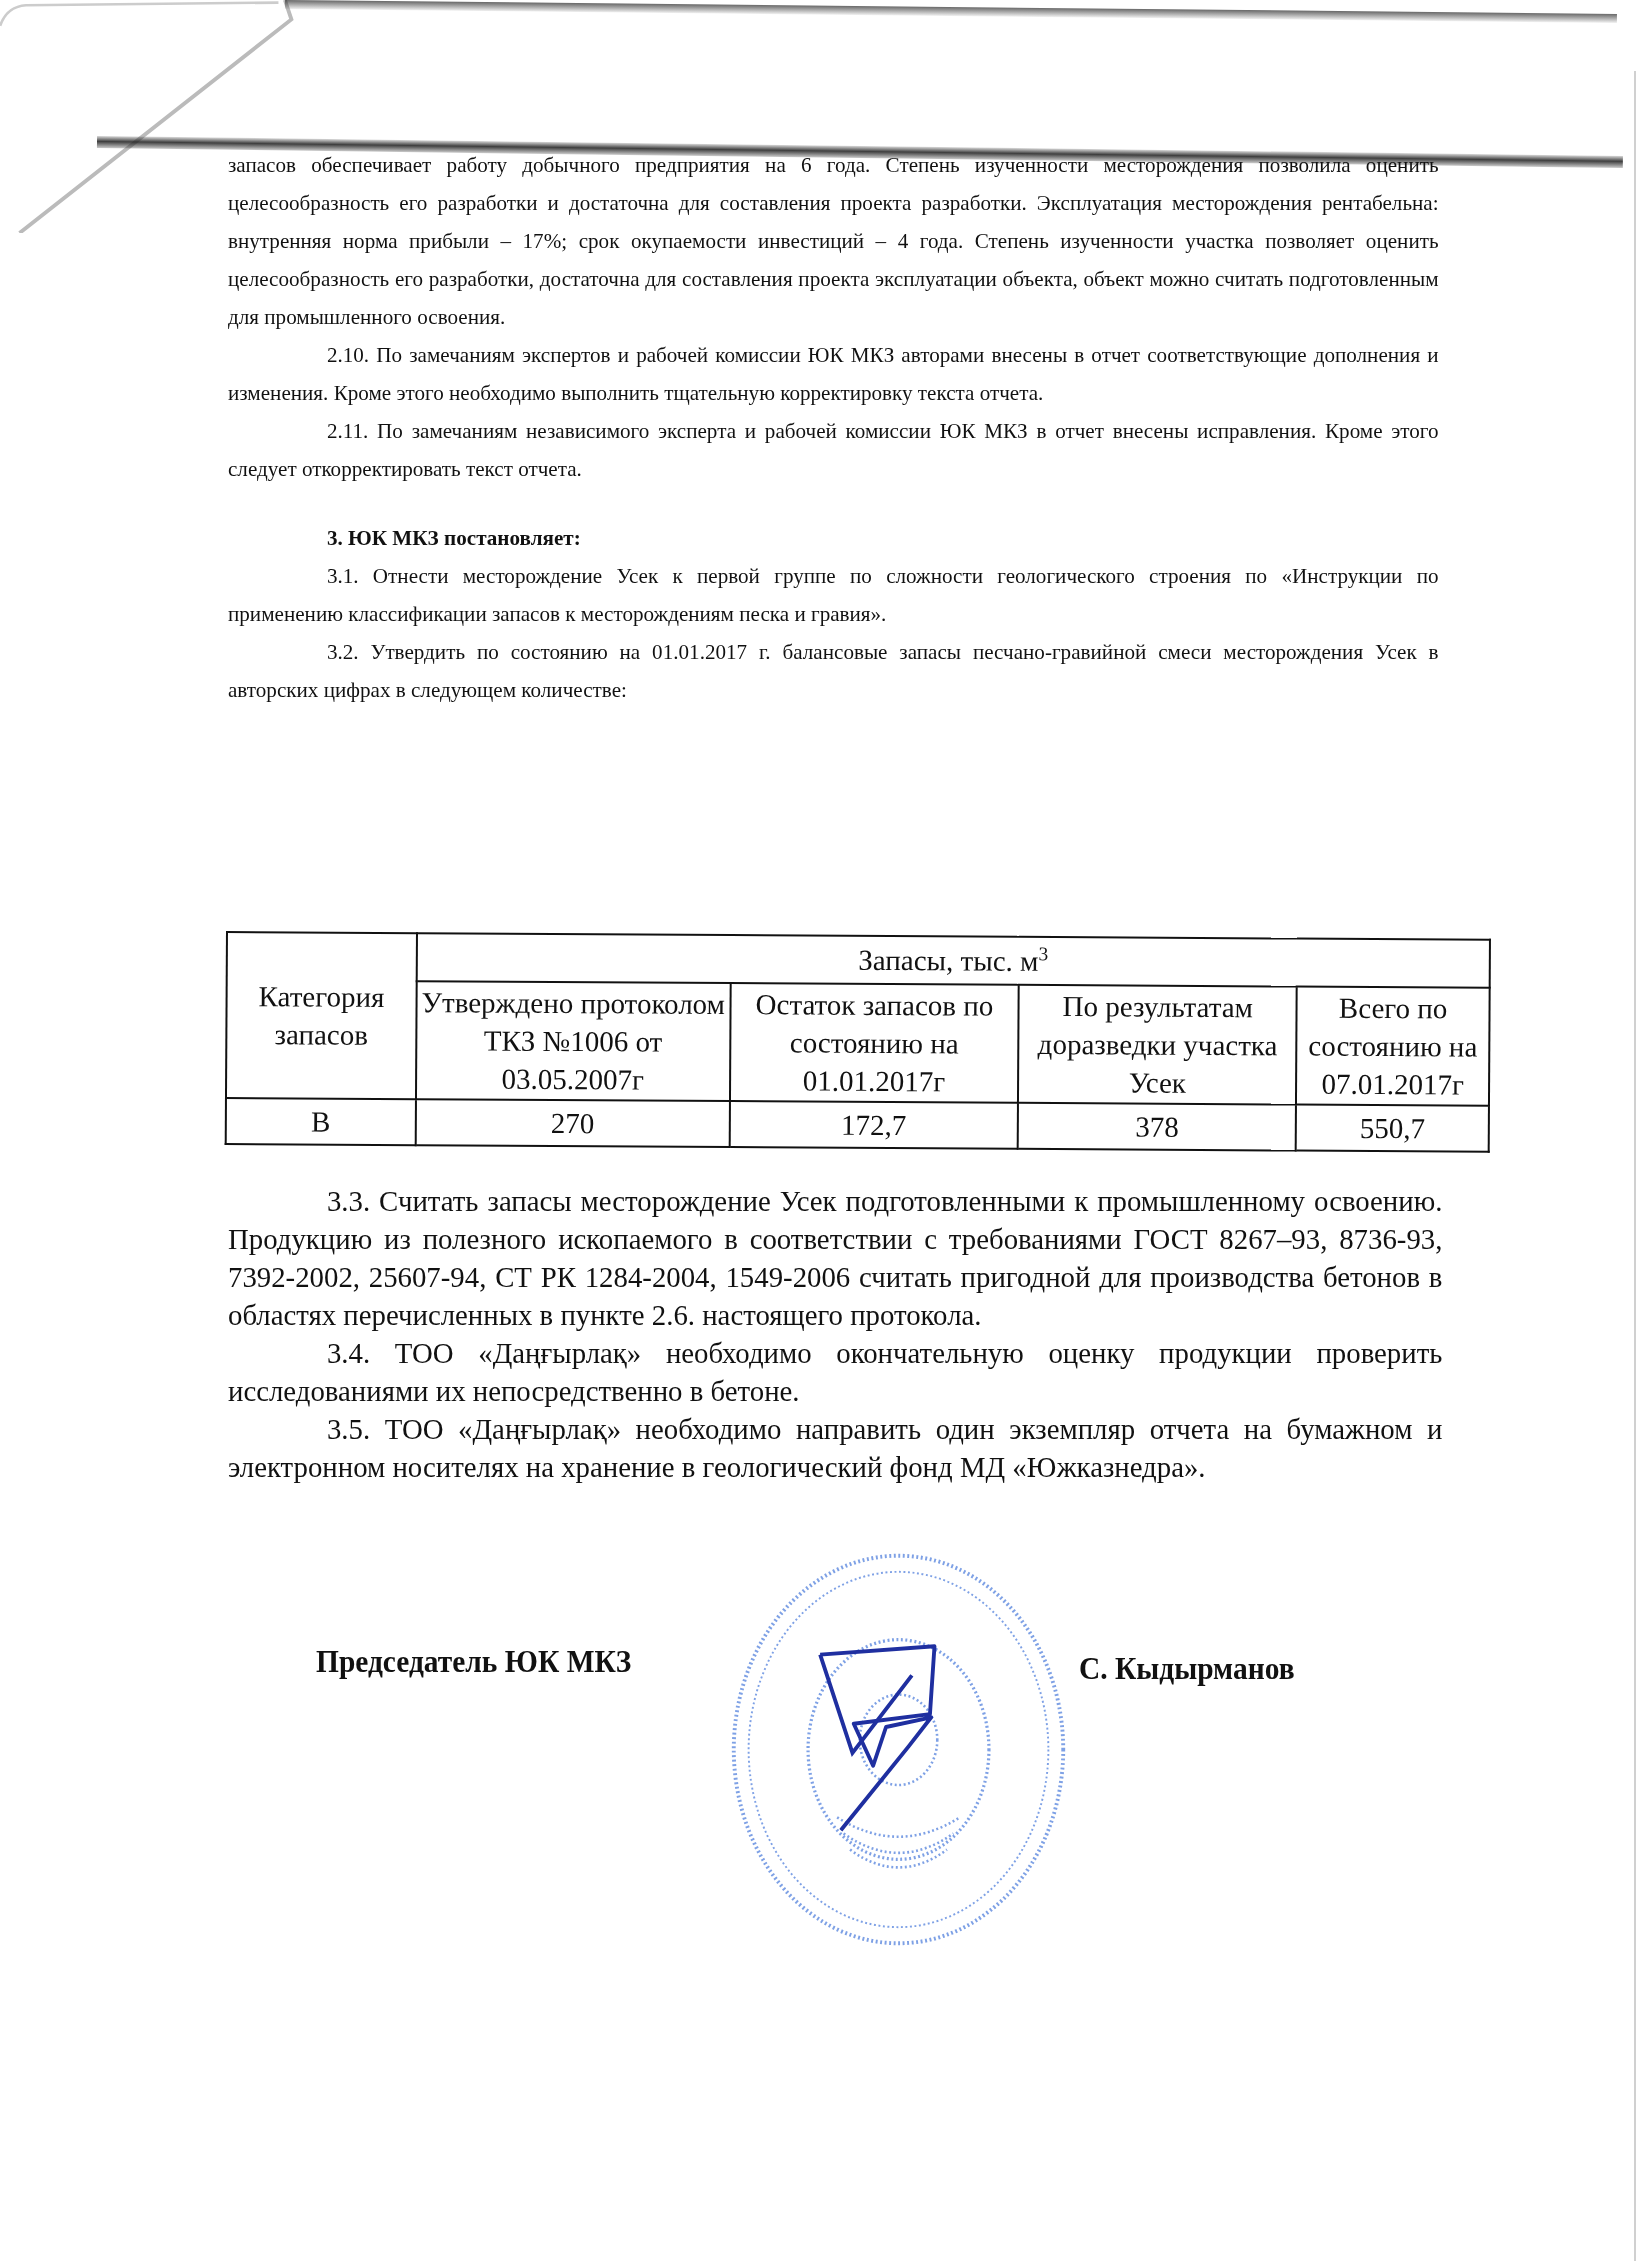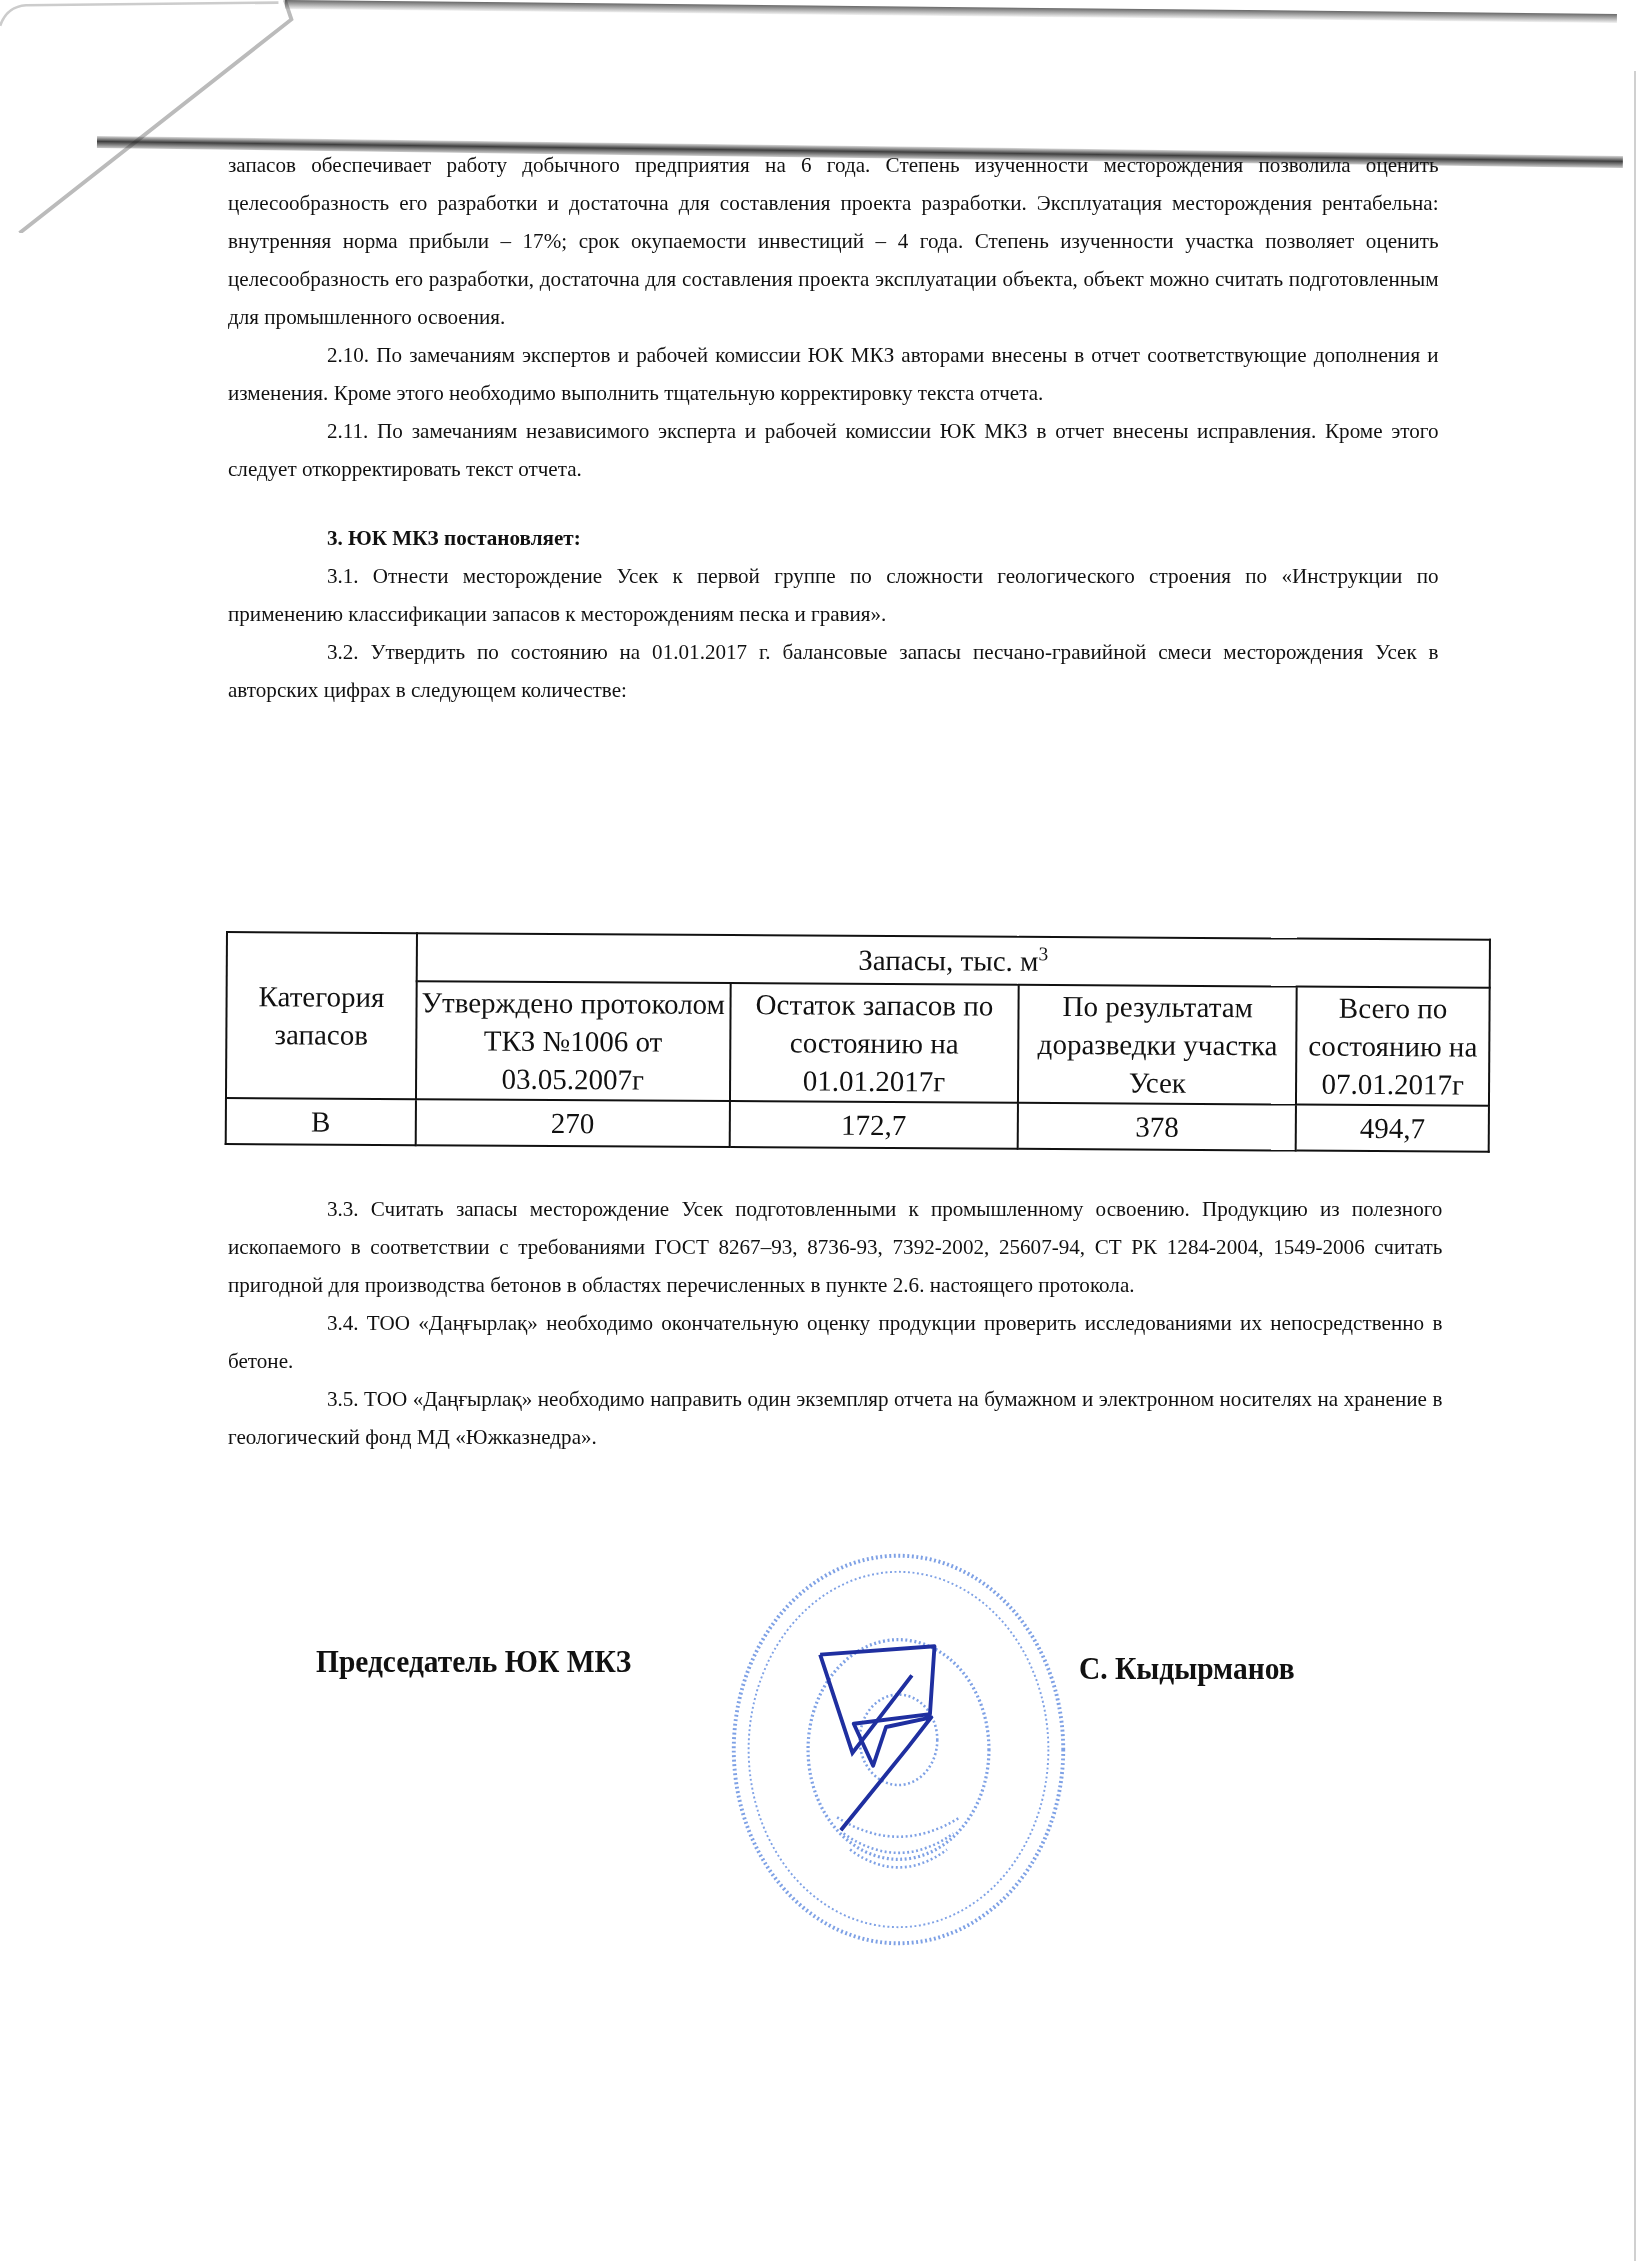--- a/index.html
+++ b/index.html
@@ -48,21 +48,21 @@
     table.reserves th.cat { width: 180px; vertical-align: middle; }
     table.reserves th.group { height: 43px; vertical-align: middle; }
     table.reserves th.col1 { width: 304px; }
     table.reserves th.col2 { width: 279px; }
     table.reserves th.col3 { width: 268px; }
     table.reserves td { height: 41px; vertical-align: middle; }
     sup { font-size: 19.4px; line-height: 0; }
 
     .page2 {
       position: absolute; left: 228px; top: 1182px; width: 1265px;
-      font-size: 22px; line-height: 38px; margin-top: 8px;
+      font-size: 30px; line-height: 38px;
     }
 
     .signature-block {
       position: absolute; left: 0; top: 1643px; width: 1358px; height: 78px;
     }
     .sig-role {
       position: absolute; left: 316px; top: 0px; font-weight: bold; font-size: 32px;
       transform: scaleX(0.92); transform-origin: left top;
     }
     .sig-name {
@@ -108,21 +108,21 @@
       <th class="col3">По результатам доразведки участка Усек</th>
       <th class="col4">Всего по состоянию на 07.01.2017г</th>
     </tr>
   </thead>
   <tbody>
     <tr>
       <td>В</td>
       <td>270</td>
       <td>172,7</td>
       <td>378</td>
-      <td>494,7</td>
+      <td>550,7</td>
     </tr>
   </tbody>
 </table>
 
 <section class="page2">
   <p class="p indent">3.3. Считать запасы месторождение Усек подготовленными к промышленному освоению. Продукцию из полезного ископаемого в соответствии с требованиями ГОСТ 8267–93, 8736-93, 7392-2002, 25607-94, СТ РК 1284-2004, 1549-2006 считать пригодной для производства бетонов в областях перечисленных в пункте 2.6. настоящего протокола.</p>
   <p class="p indent">3.4. ТОО «Даңғырлақ» необходимо окончательную оценку продукции проверить исследованиями их непосредственно в бетоне.</p>
   <p class="p indent">3.5. ТОО «Даңғырлақ» необходимо направить один экземпляр отчета на бумажном и электронном носителях на хранение в геологический фонд МД «Южказнедра».</p>
 </section>
 

